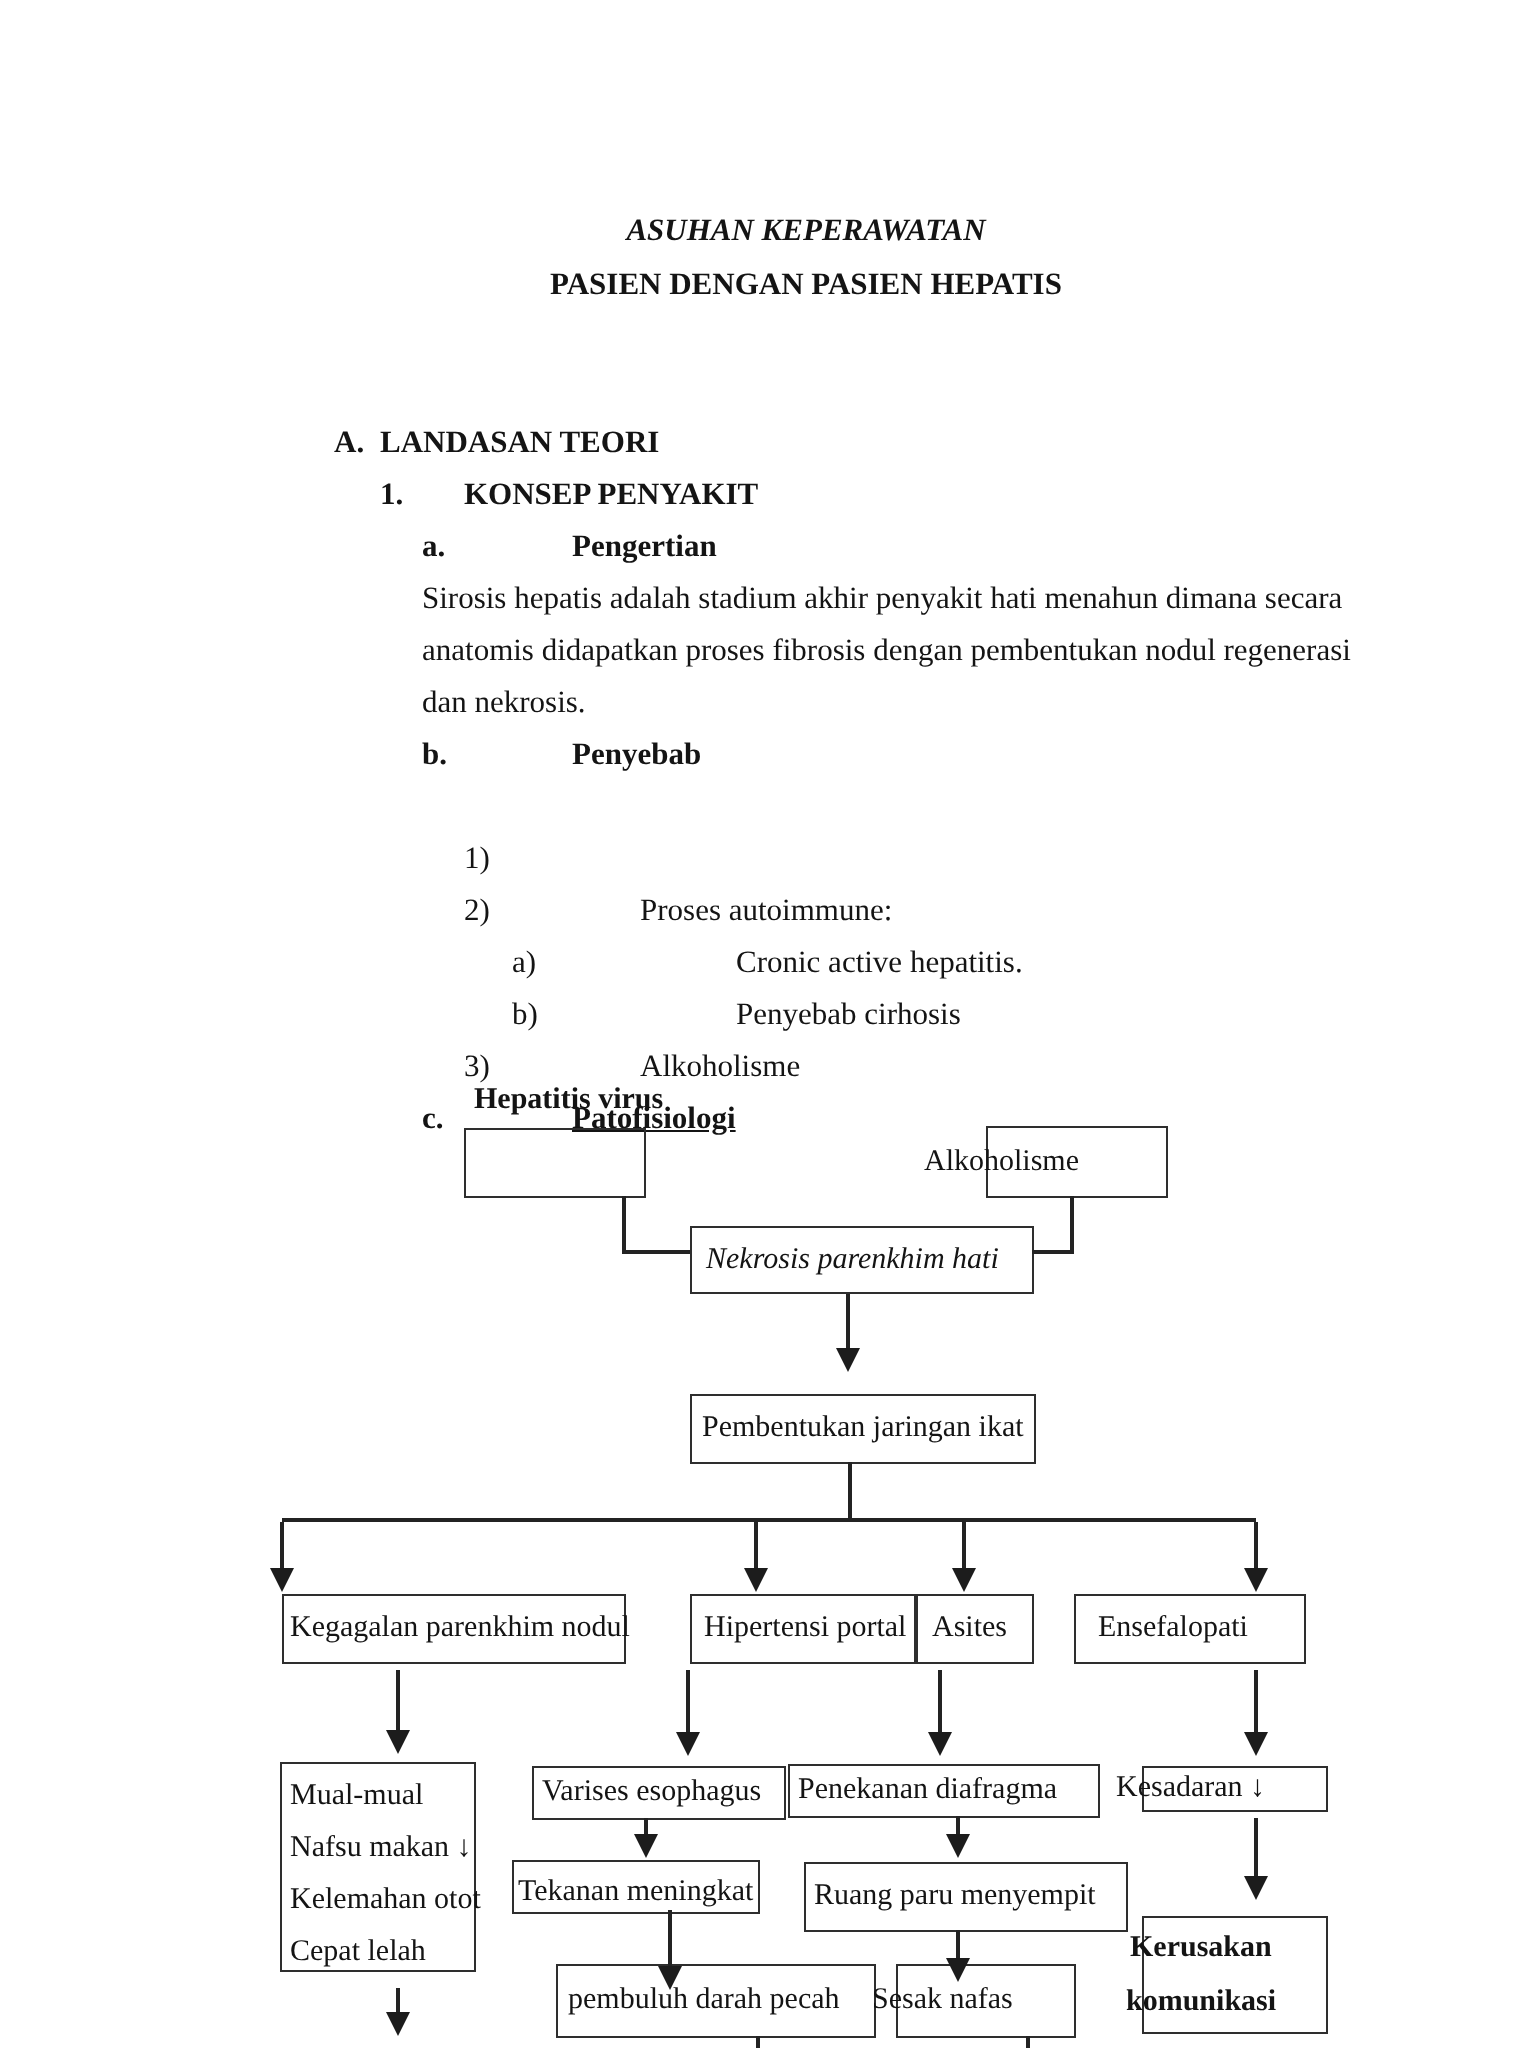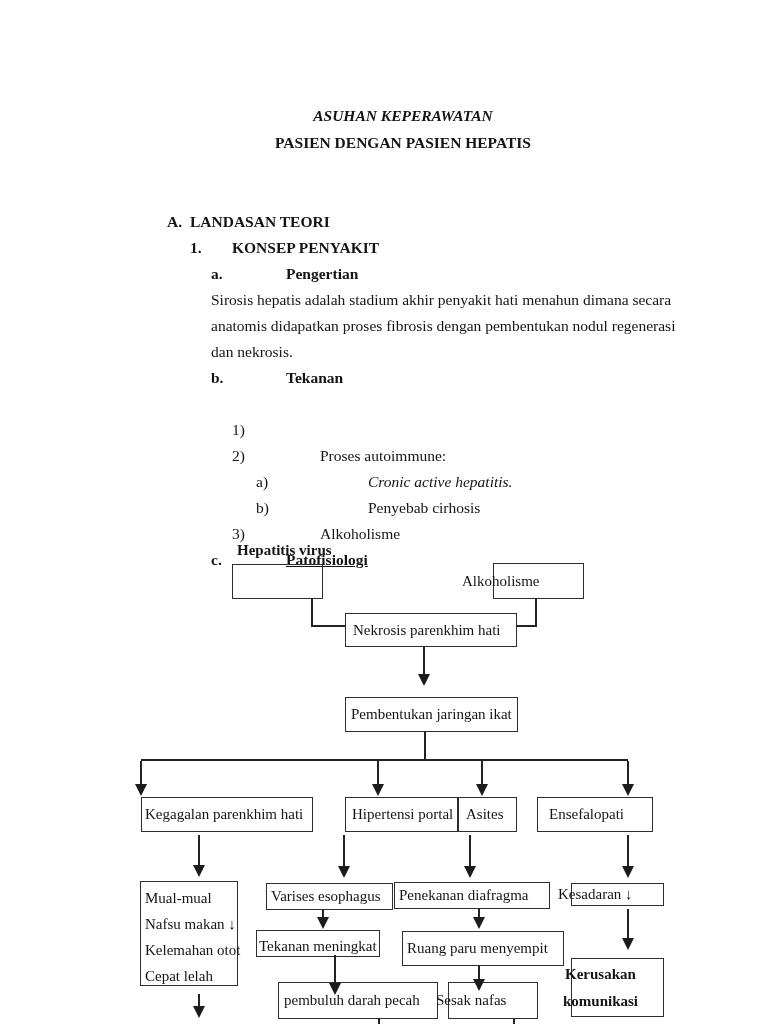--- a/index.html
+++ b/index.html
@@ -32,53 +32,53 @@
   <div class="t b" style="left:232px;top:237px;">KONSEP PENYAKIT</div>
 
   <div class="t b" style="left:211px;top:263px;">a.</div>
   <div class="t b" style="left:286px;top:263px;">Pengertian</div>
 
   <div class="t just" style="left:211px;top:289px;">Sirosis hepatis adalah stadium akhir penyakit hati menahun dimana secara</div>
   <div class="t just" style="left:211px;top:315px;">anatomis didapatkan proses fibrosis dengan pembentukan nodul regenerasi</div>
   <div class="t" style="left:211px;top:341px;">dan nekrosis.</div>
 
   <div class="t b" style="left:211px;top:367px;">b.</div>
-  <div class="t b" style="left:286px;top:367px;">Tekanan</div>
+  <div class="t b" style="left:286px;top:367px;">Penyebab</div>
 
   <div class="t" style="left:232px;top:419px;">1)</div>
 
   <div class="t" style="left:232px;top:445px;">2)</div>
   <div class="t" style="left:320px;top:445px;">Proses autoimmune:</div>
 
   <div class="t" style="left:256px;top:471px;">a)</div>
-  <div class="t" style="left:368px;top:471px;font-style:italic;">Cronic active hepatitis.</div>
+  <div class="t" style="left:368px;top:471px;">Cronic active hepatitis.</div>
 
   <div class="t" style="left:256px;top:497px;">b)</div>
   <div class="t" style="left:368px;top:497px;">Penyebab cirhosis</div>
 
   <div class="t" style="left:232px;top:523px;">3)</div>
   <div class="t" style="left:320px;top:523px;">Alkoholisme</div>
 
   <div class="t b" style="left:211px;top:549px;">c.</div>
   <div class="t b u" style="left:286px;top:549px;">Patofisiologi</div>
 
   <div class="fbox" style="left:232px;top:564px;width:89px;height:33px;"></div>
   <div class="flabel" style="left:237px;top:540px;font-weight:bold;">Hepatitis virus</div>
 
   <div class="fbox" style="left:493px;top:563px;width:89px;height:34px;"></div>
   <div class="flabel" style="left:462px;top:571px;">Alkoholisme</div>
 
   <div class="fbox" style="left:345px;top:613px;width:170px;height:32px;"></div>
-  <div class="flabel" style="left:353px;top:620px;">Nekrosis parenkhim hati</div>
+  <div class="flabel" style="left:353px;top:620px;font-style:italic;">Nekrosis parenkhim hati</div>
 
   <div class="fbox" style="left:345px;top:697px;width:171px;height:33px;"></div>
   <div class="flabel" style="left:351px;top:704px;">Pembentukan jaringan ikat</div>
 
   <div class="fbox" style="left:141px;top:797px;width:170px;height:33px;"></div>
-  <div class="flabel" style="left:145px;top:804px;">Kegagalan parenkhim hati</div>
+  <div class="flabel" style="left:145px;top:804px;">Kegagalan parenkhim nodul</div>
 
   <div class="fbox" style="left:345px;top:797px;width:112px;height:33px;"></div>
   <div class="flabel" style="left:352px;top:804px;">Hipertensi portal</div>
 
   <div class="fbox" style="left:457px;top:797px;width:58px;height:33px;"></div>
   <div class="flabel" style="left:466px;top:804px;">Asites</div>
 
   <div class="fbox" style="left:537px;top:797px;width:114px;height:33px;"></div>
   <div class="flabel" style="left:549px;top:804px;">Ensefalopati</div>
 

